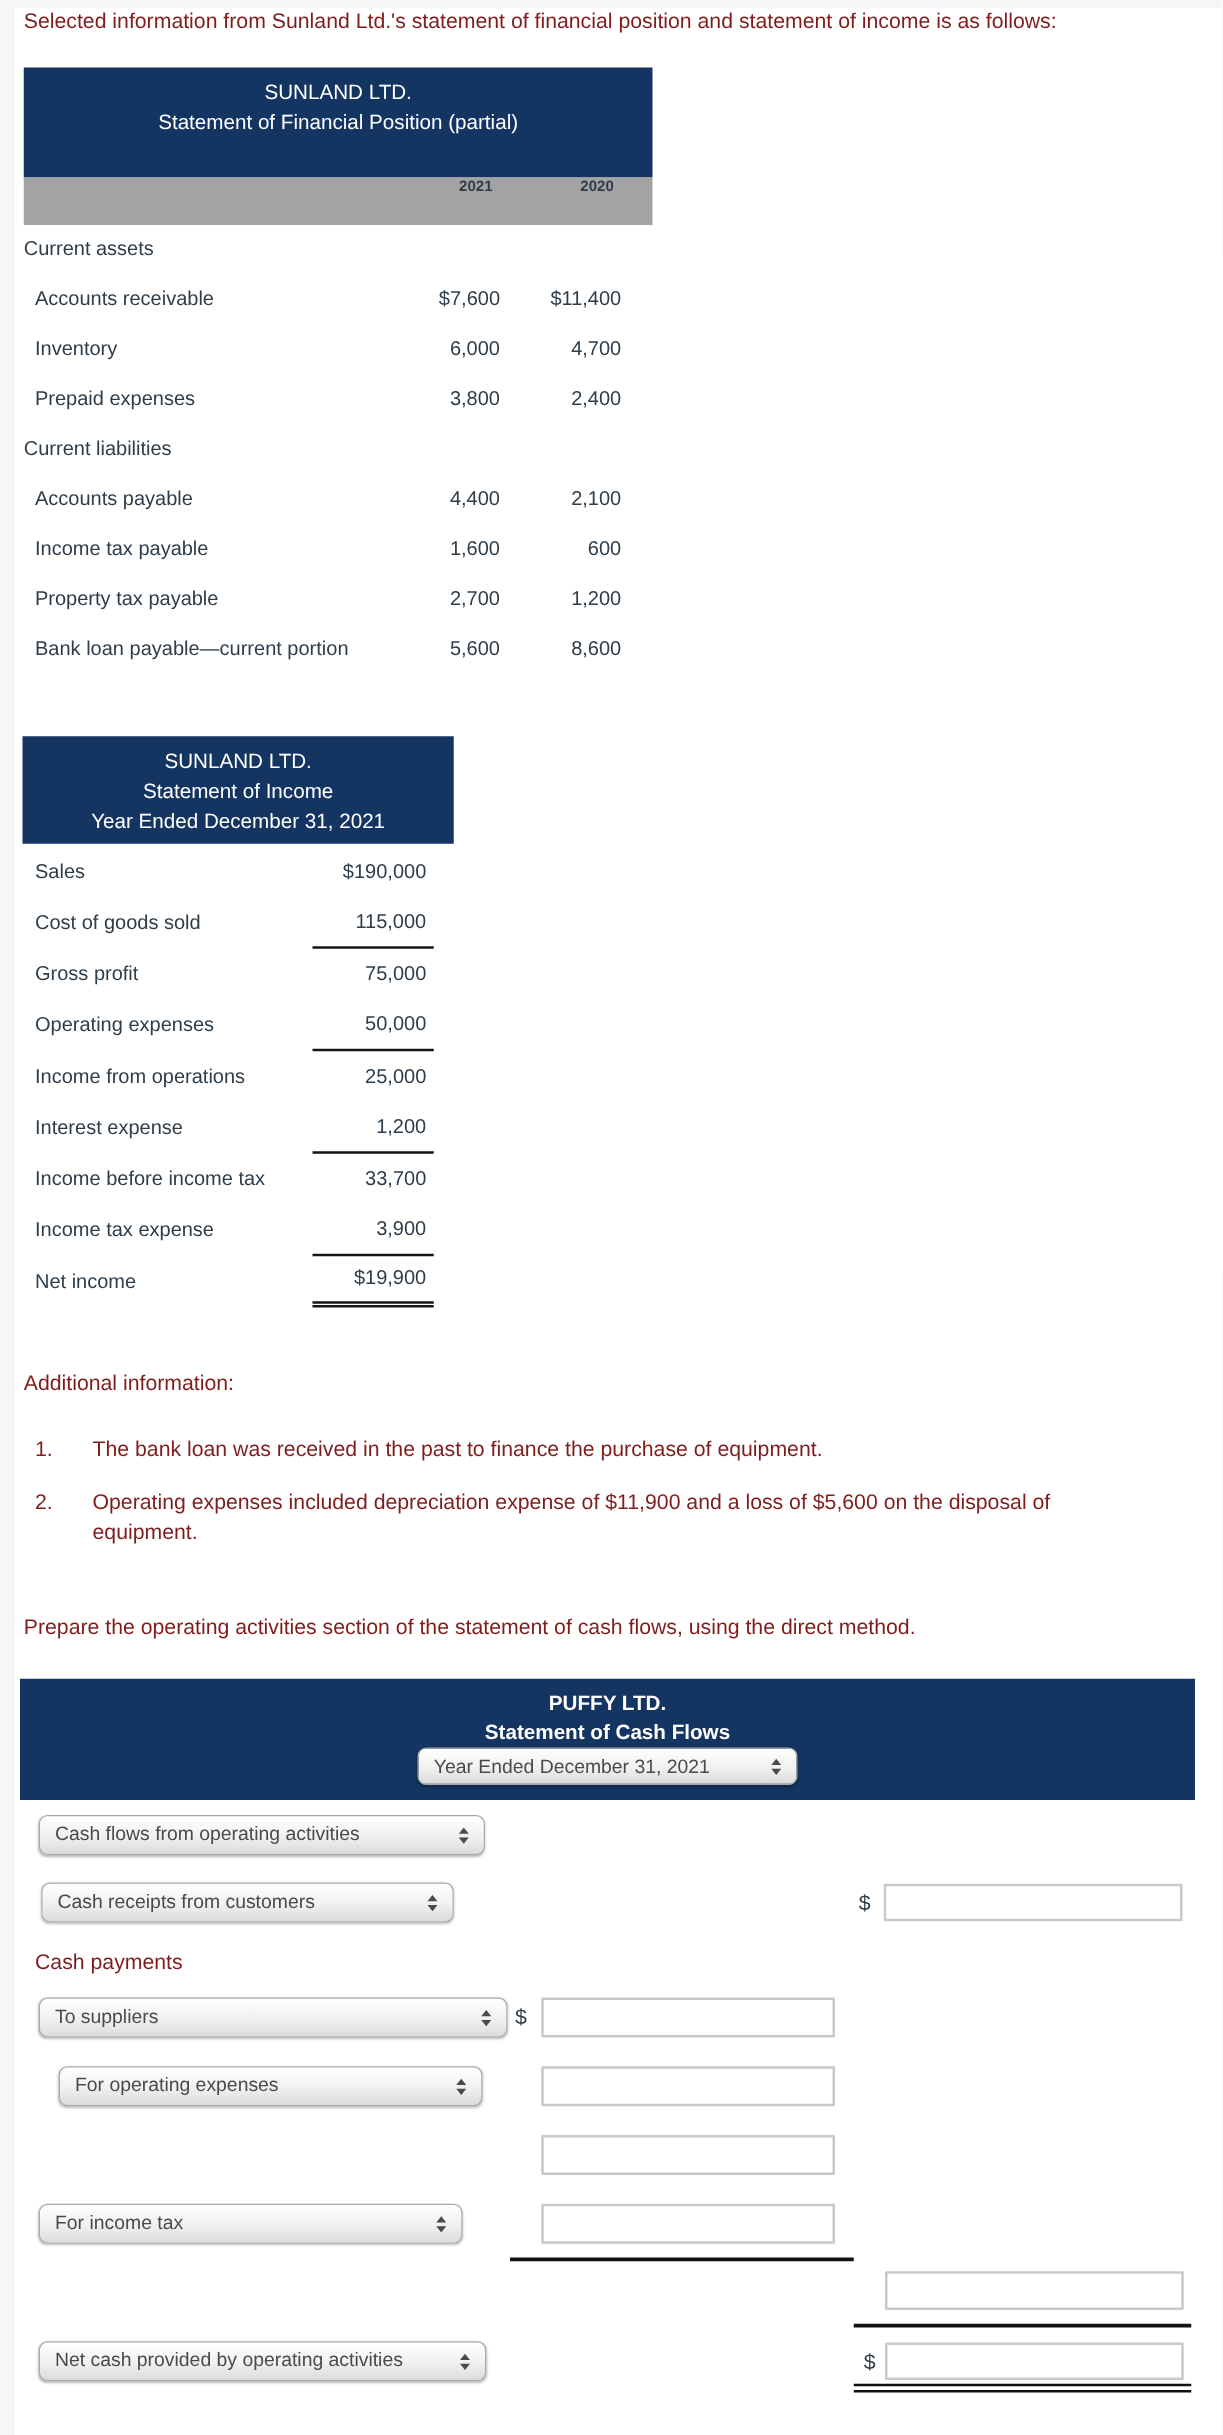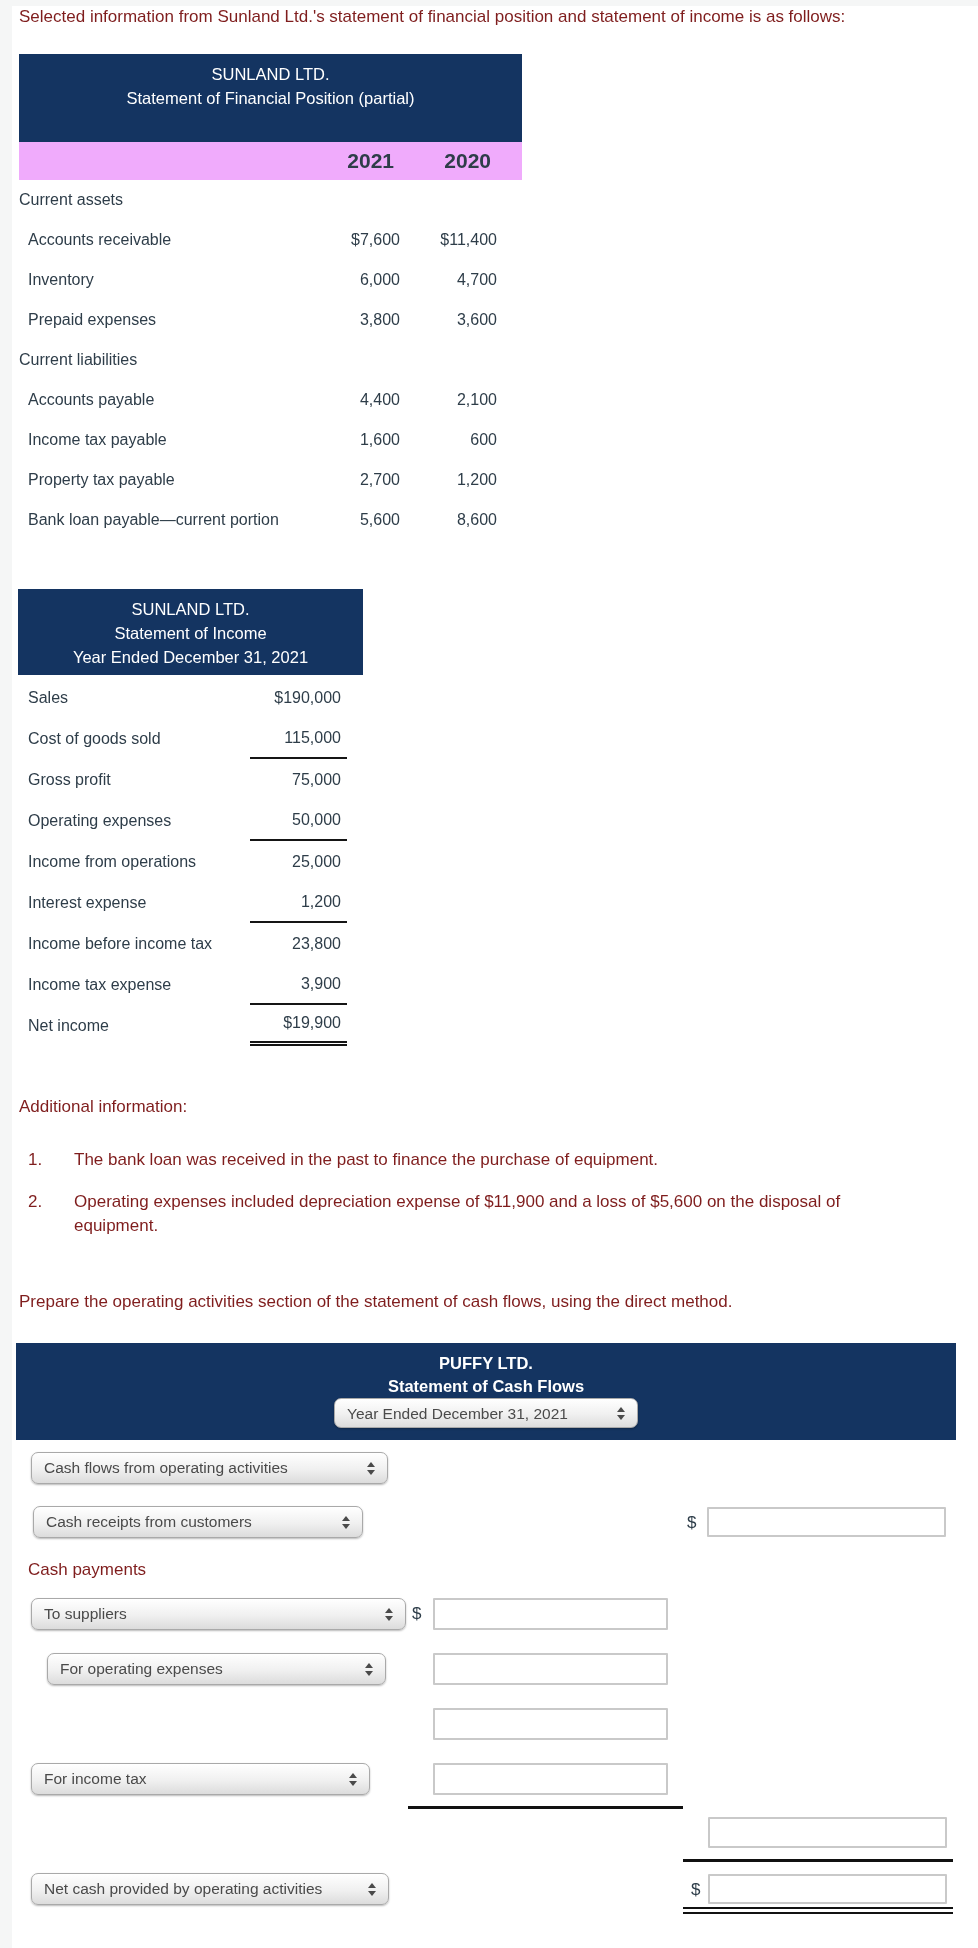--- a/index.html
+++ b/index.html
@@ -7,22 +7,22 @@
   body { font-family:"Liberation Sans", sans-serif; }
   .page { position:relative; width:978px; height:1948px; background:#ffffff; overflow:hidden; }
   .gutter-left { position:absolute; left:0; top:0; width:12px; height:100%; background:#f5f6f6; }
   .gutter-top { position:absolute; left:0; top:0; width:100%; height:6px; background:#f5f6f6; }
 
   .txt { color:#7f1d1d; font-size:17px; line-height:24px; }
 
   
   .tbl-head { position:absolute; background:#143461; color:#ffffff; font-weight:normal;
               text-align:center; font-size:16.5px; line-height:24px; padding-top:8px; }
-  .grayband { position:absolute; background:#f0abfc; display:flex; align-items:center;
-              font-weight:bold; color:#2e3d49; font-size:21px; padding-right:25px; }
+  .grayband { position:absolute; background:#a3a3a3; display:flex; align-items:flex-start;
+              font-weight:bold; color:#2e3d49; font-size:12px; padding-right:25px; }
   .fp-rows { position:absolute; }
   .fp-row { display:flex; align-items:center; height:40px; font-size:16px; color:#2e3d49; padding-right:25px; }
   .fp-label { flex:1; padding-left:9px; }
   .fp-row.cat .fp-label { padding-left:0; }
   .fp-c1 { width:90px; text-align:right; }
   .fp-c2 { width:97px; text-align:right; }
   .grayband .fp-c1, .grayband .fp-c2 { padding-right:6px; }
 
   .is-rows { position:absolute; }
   .is-row { display:flex; align-items:center; height:41px; font-size:16px; color:#2e3d49;
@@ -87,21 +87,21 @@
       <div class="fp-c2">$11,400</div>
     </div>
     <div class="fp-row">
       <div class="fp-label">Inventory</div>
       <div class="fp-c1">6,000</div>
       <div class="fp-c2">4,700</div>
     </div>
     <div class="fp-row">
       <div class="fp-label">Prepaid expenses</div>
       <div class="fp-c1">3,800</div>
-      <div class="fp-c2">3,600</div>
+      <div class="fp-c2">2,400</div>
     </div>
     <div class="fp-row cat">
       <div class="fp-label">Current liabilities</div>
       <div class="fp-c1"></div>
       <div class="fp-c2"></div>
     </div>
     <div class="fp-row">
       <div class="fp-label">Accounts payable</div>
       <div class="fp-c1">4,400</div>
       <div class="fp-c2">2,100</div>
@@ -148,21 +148,21 @@
     <div class="is-row">
       <div class="is-label">Income from operations</div>
       <div class="is-amt">25,000</div>
     </div>
     <div class="is-row rule-s">
       <div class="is-label">Interest expense</div>
       <div class="is-amt">1,200</div>
     </div>
     <div class="is-row">
       <div class="is-label">Income before income tax</div>
-      <div class="is-amt">23,800</div>
+      <div class="is-amt">33,700</div>
     </div>
     <div class="is-row rule-s">
       <div class="is-label">Income tax expense</div>
       <div class="is-amt">3,900</div>
     </div>
     <div class="is-row rule-d">
       <div class="is-label">Net income</div>
       <div class="is-amt">$19,900</div>
     </div>
   </div>

